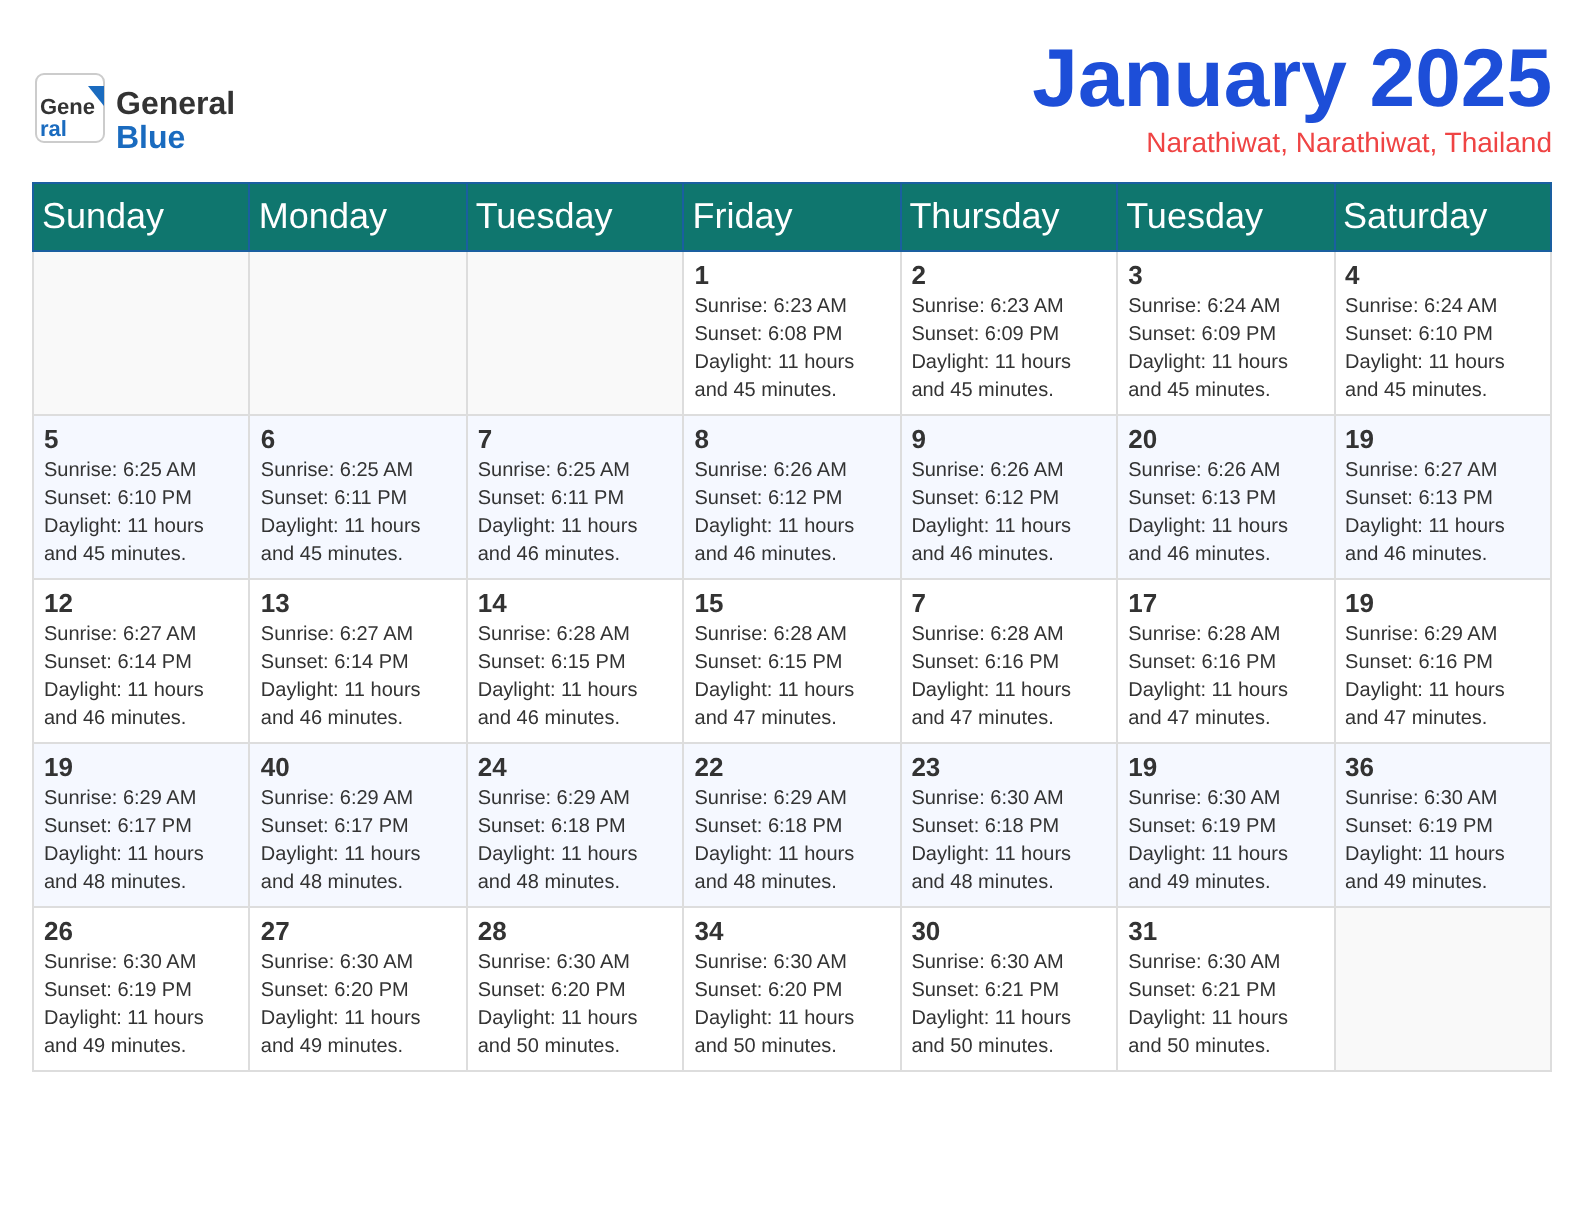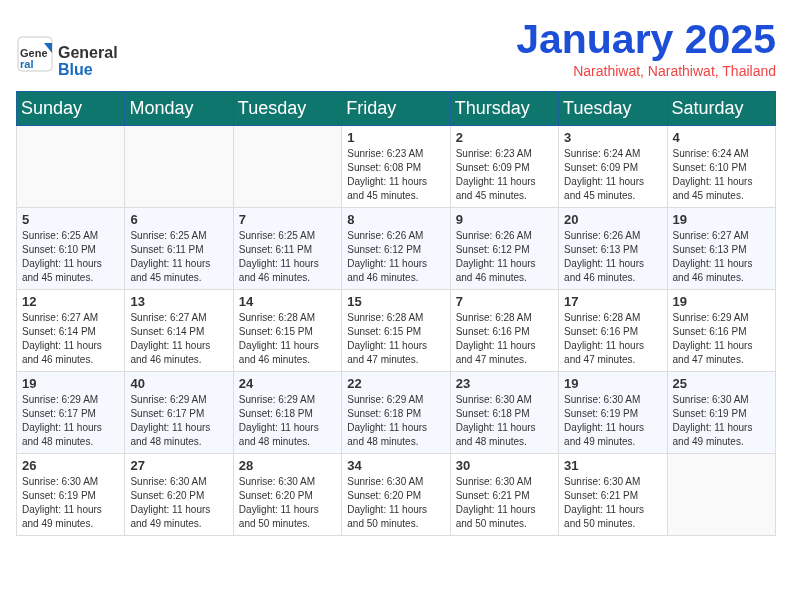--- a/index.html
+++ b/index.html
@@ -275,21 +275,21 @@
 Sunset: 6:18 PM
 Daylight: 11 hours and 48 minutes.</div>
         </td>
         <td>
           <span class="day-number">19</span>
           <div class="day-info" style="white-space: pre-line;">Sunrise: 6:30 AM
 Sunset: 6:19 PM
 Daylight: 11 hours and 49 minutes.</div>
         </td>
         <td>
-          <span class="day-number">25</span>
+          <span class="day-number">36</span>
           <div class="day-info" style="white-space: pre-line;">Sunrise: 6:30 AM
 Sunset: 6:19 PM
 Daylight: 11 hours and 49 minutes.</div>
         </td>
       </tr>
       <tr>
         <td>
           <span class="day-number">26</span>
           <div class="day-info" style="white-space: pre-line;">Sunrise: 6:30 AM
 Sunset: 6:19 PM

